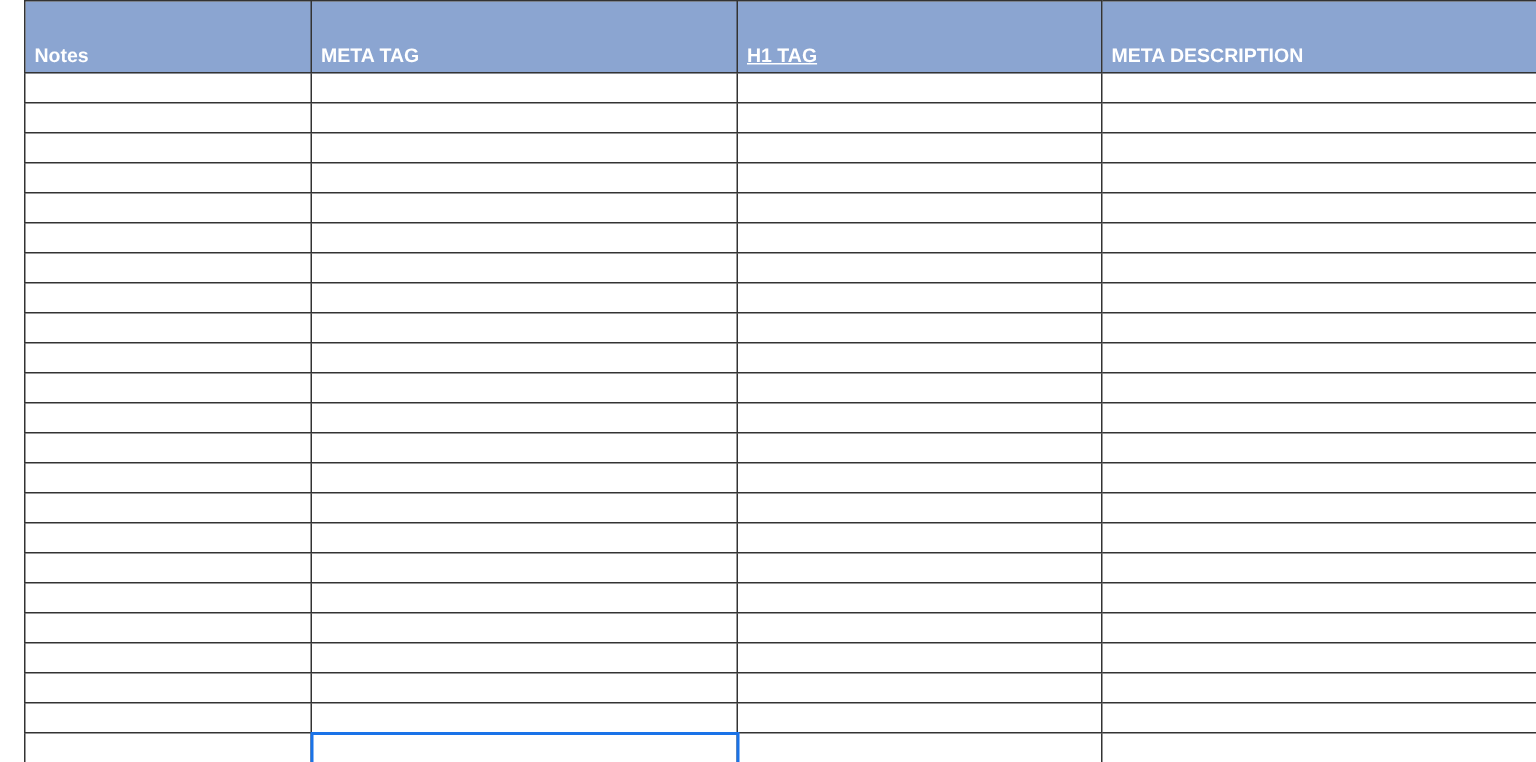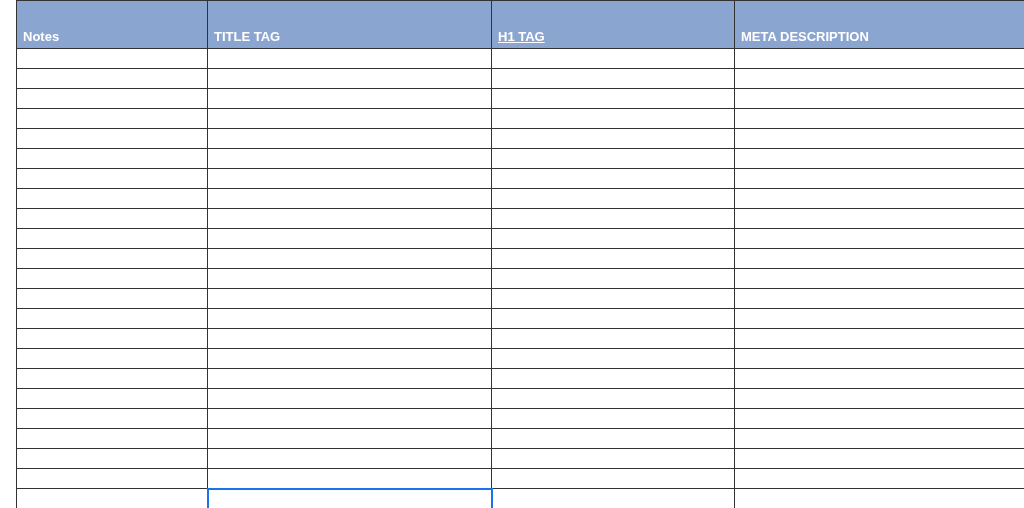--- a/index.html
+++ b/index.html
@@ -50,21 +50,21 @@
       padding: 0;
     }
   </style>
 </head>
 <body>
 
 <table class="spreadsheet">
   <thead>
     <tr class="header-row">
       <th class="col-notes">Notes</th>
-      <th class="col-title">TITLE TAG</th>
+      <th class="col-title">META TAG</th>
       <th class="col-h1">H1 TAG</th>
       <th class="col-meta">META DESCRIPTION</th>
       <th class="col-edge"></th>
     </tr>
   </thead>
   <tbody id="table-body">
   <tr class="data-row">
         <td class="col-notes"></td>
         <td class="col-title"></td>
         <td class="col-h1"></td>

